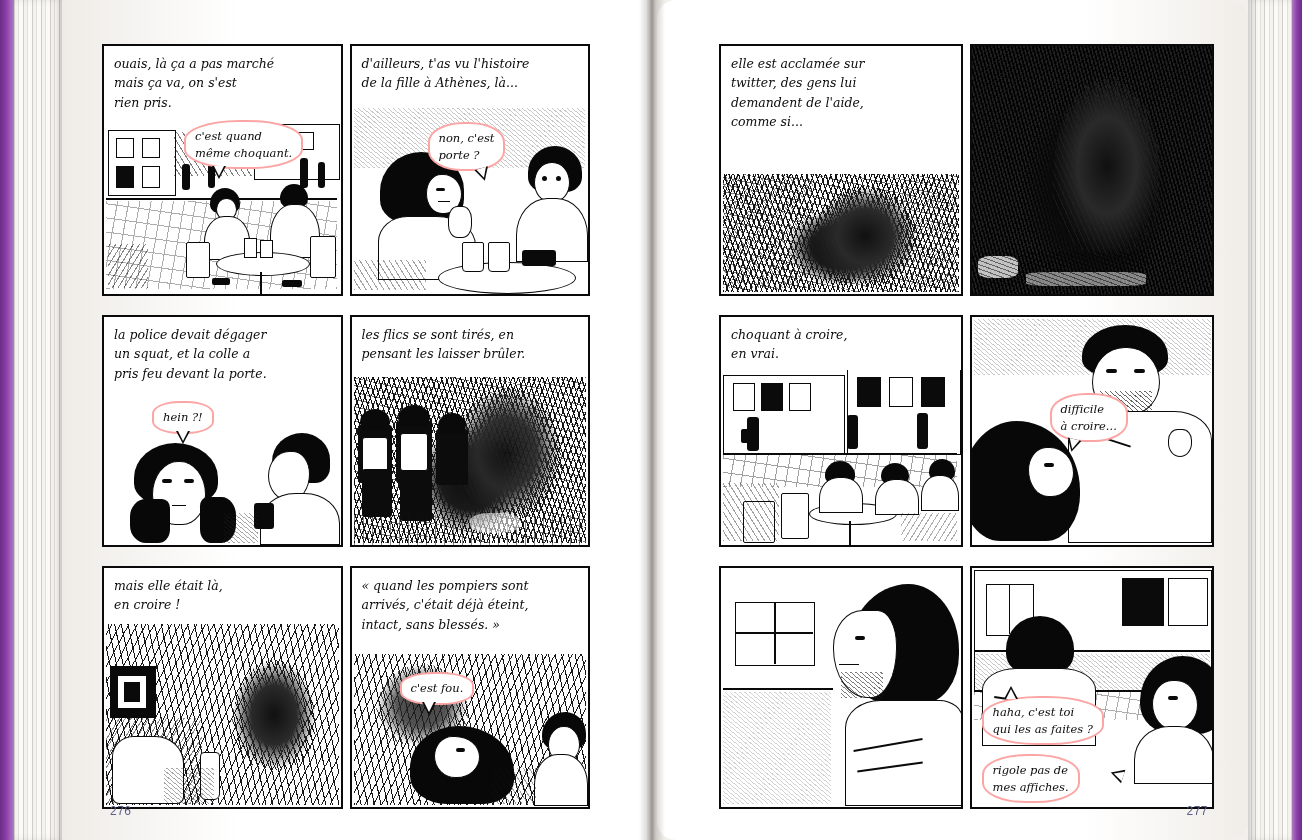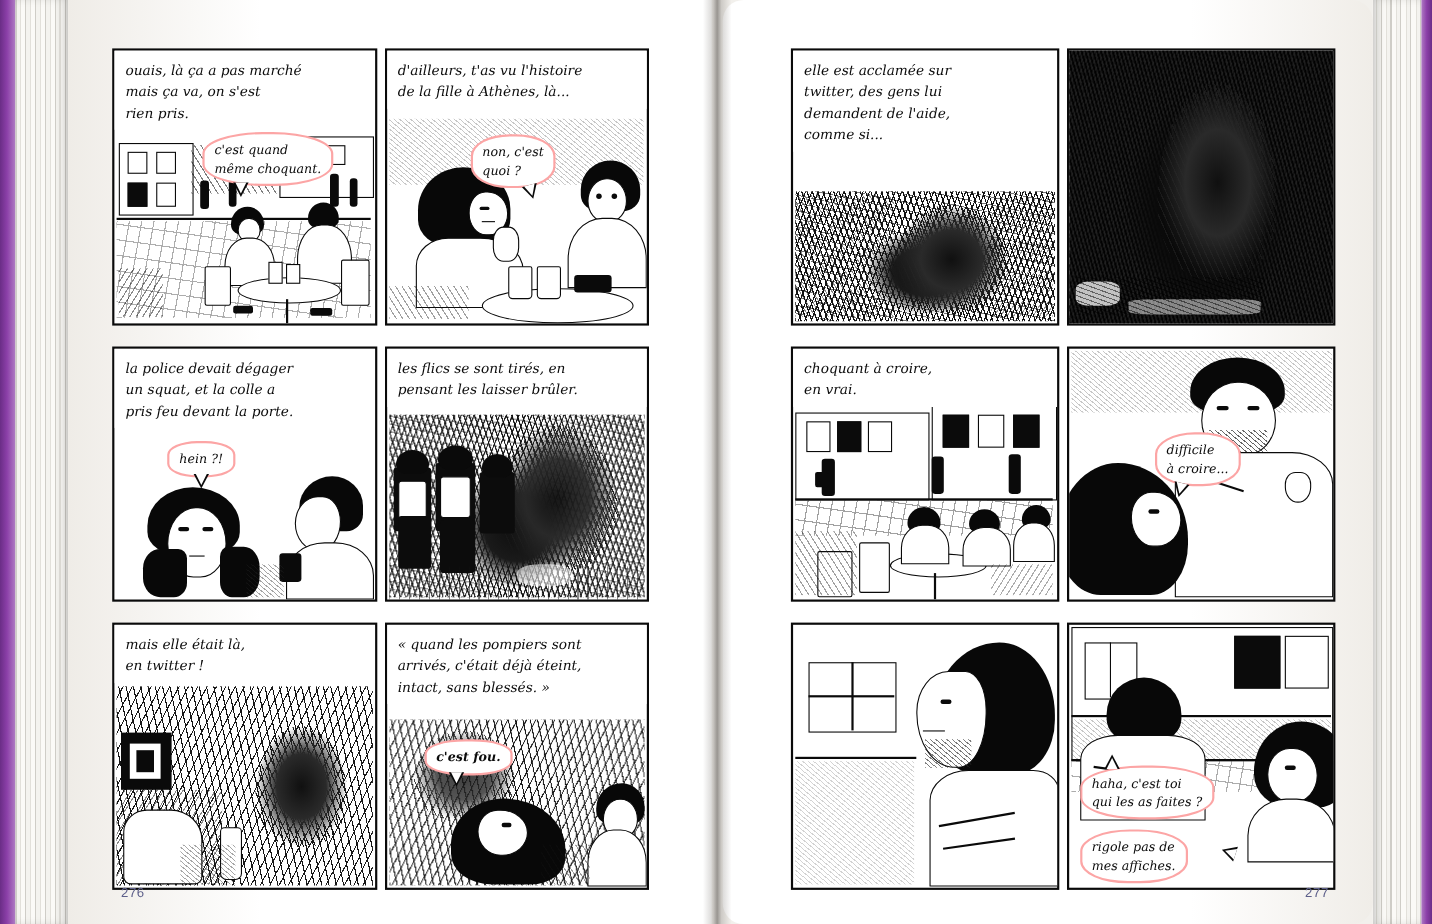--- a/index.html
+++ b/index.html
@@ -289,21 +289,21 @@
             <div class="torso" style="left:164px;top:152px;width:70px;height:62px;"></div>
 
             <div class="tbl" style="left:86px;top:216px;width:136px;height:30px;"></div>
             <div class="glass" style="left:110px;top:196px;width:20px;height:28px;border-radius:2px 2px 4px 4px;"></div>
             <div class="glass" style="left:136px;top:196px;width:20px;height:28px;border-radius:2px 2px 4px 4px;"></div>
             <div class="blk" style="left:170px;top:204px;width:34px;height:16px;border-radius:3px;"></div>
             <div class="hatch" style="left:2px;top:214px;width:72px;height:30px;opacity:.4"></div>
           </div>
           <div class="bub" style="left:76px;top:76px;">
             <span>non, c'est</span>
-            <span>quoi ?</span>
+            <span>porte ?</span>
             <i class="tail" style="left:46px;bottom:-12px;transform:rotate(-16deg);"></i>
           </div>
         </div>
       </div>
 
       <div class="row">
 
         <div class="panel r2" style="width:237px">
           <div class="cap">
             <span>la police devait dégager</span>
@@ -354,21 +354,21 @@
             <div class="wht" style="left:118px;top:196px;width:50px;height:20px;opacity:.55;border-radius:40%"></div>
           </div>
         </div>
       </div>
 
       <div class="row">
 
         <div class="panel r3" style="width:237px">
           <div class="cap">
             <span>mais elle était là,</span>
-            <span>en twitter !</span>
+            <span>en croire !</span>
           </div>
           <div class="art">
             <div class="fire light" style="left:2px;top:56px;right:2px;bottom:2px;"></div>
             <div class="smoke" style="left:128px;top:92px;width:84px;height:110px;"></div>
             <div class="blk" style="left:6px;top:98px;width:46px;height:52px;"></div>
             <div class="wht" style="left:14px;top:108px;width:28px;height:32px;"></div>
             <div class="blk" style="left:20px;top:114px;width:16px;height:20px;"></div>
             <div class="hatch v" style="left:2px;top:150px;width:96px;height:86px;opacity:.5"></div>
             <div class="wht" style="left:8px;top:168px;width:70px;height:66px;border-radius:30% 40% 10% 10%;border:1.6px solid #0a0a0a;"></div>
             <div class="glass" style="left:96px;top:184px;width:18px;height:46px;border-radius:4px 4px 6px 6px;"></div>
@@ -388,21 +388,21 @@
 
             <div class="hair" style="left:58px;top:158px;width:104px;height:78px;border-radius:52% 60% 34% 40%/60% 66% 34% 40%;"></div>
             <div class="face" style="left:82px;top:168px;width:44px;height:40px;border-radius:40% 54% 50% 46%/48% 50% 50% 52%;"></div>
             <div class="blk" style="left:104px;top:180px;width:9px;height:4px;border-radius:2px;"></div>
 
             <div class="hair" style="left:190px;top:144px;width:44px;height:38px;border-radius:56% 50% 34% 36%/64% 60% 36% 36%;"></div>
             <div class="face" style="left:196px;top:158px;width:30px;height:34px;"></div>
             <div class="torso" style="left:182px;top:186px;width:52px;height:50px;"></div>
             <div class="hatch" style="left:140px;top:200px;width:44px;height:36px;opacity:.4"></div>
           </div>
-          <div class="bub" style="left:34px;top:104px;font-weight:bold;">
+          <div class="bub" style="left:48px;top:104px;">
             <span>c'est fou.</span>
             <i class="tail" style="left:20px;bottom:-12px;"></i>
           </div>
         </div>
       </div>
 
     </div>
 
     <div class="folio l">276</div>
   </div>

